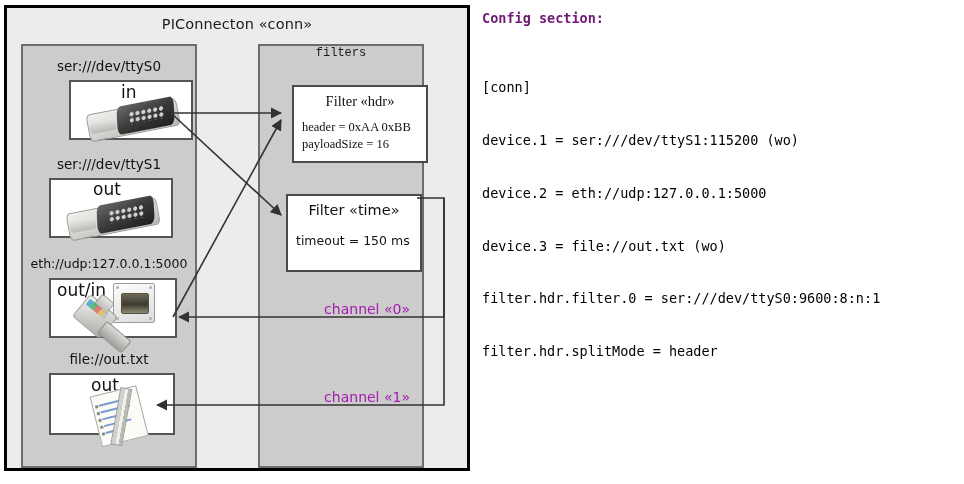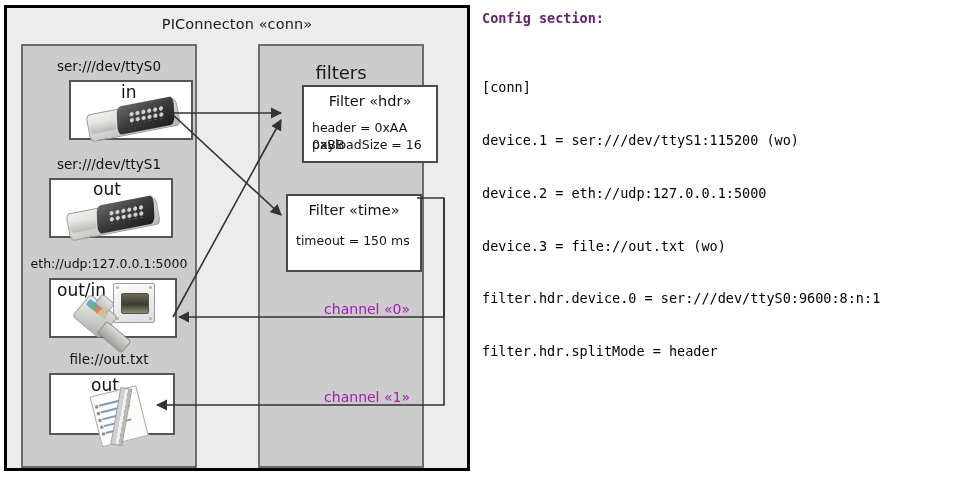--- a/index.html
+++ b/index.html
@@ -40,25 +40,26 @@
   }
 
   .panel {
     position: absolute;
     background: #cccccc;
     border: 2px solid #6d6d6d;
     box-sizing: border-box;
   }
   .panel-title {
     position: absolute;
-    left: 0; top: 16px;
+    left: 0; top: 0;
     width: 100%;
     text-align: center;
-    font-size: 18px;
+    font-size: 12px;
     color: #1a1a1a;
+    font-family: Liberation Mono, monospace;
   }
 
   
   #panel-devices {
     left: 14px; top: 36px;
     width: 176px; height: 424px;
   }
   
   #panel-filters {
     left: 251px; top: 36px;
@@ -341,21 +342,21 @@
               <div class="ln" style="top:38px;width:18px;"></div>
             <div class="pencil"></div>
           </div>
         </div>
       </div>
     </div>
 
     <div id="panel-filters" class="panel">
       <div class="panel-title">filters</div>
 
-      <div class="filter-box" style="left:42px;top:39px;width:136px;height:78px;">
+      <div class="filter-box" style="left:32px;top:39px;width:136px;height:78px;font-family:Liberation Serif, serif;">
         <div class="filter-title">Filter «hdr»</div>
         <div class="filter-props" style="top:32px;">header = 0xAA 0xBB</div>
         <div class="filter-props" style="top:49px;">payloadSize = 16</div>
       </div>
 
       <div class="filter-box" style="left:26px;top:148px;width:136px;height:78px;">
         <div class="filter-title">Filter «time»</div>
         <div class="filter-props" style="top:36px;">timeout = 150 ms</div>
       </div>
 
@@ -386,21 +387,21 @@
     </svg>
   </div>
 
   <div id="config">
     <div id="config-heading">Config section:</div>
     <div id="config-lines">
       <div>[conn]</div>
       <div>device.1 = ser:///dev/ttyS1:115200 (wo)</div>
       <div>device.2 = eth://udp:127.0.0.1:5000</div>
       <div>device.3 = file://out.txt (wo)</div>
-      <div>filter.hdr.device.0 = ser:///dev/ttyS0:9600:8:n:1</div>
+      <div>filter.hdr.filter.0 = ser:///dev/ttyS0:9600:8:n:1</div>
       <div>filter.hdr.splitMode = header</div>
       
       
       
       
       
       
       
       
       

